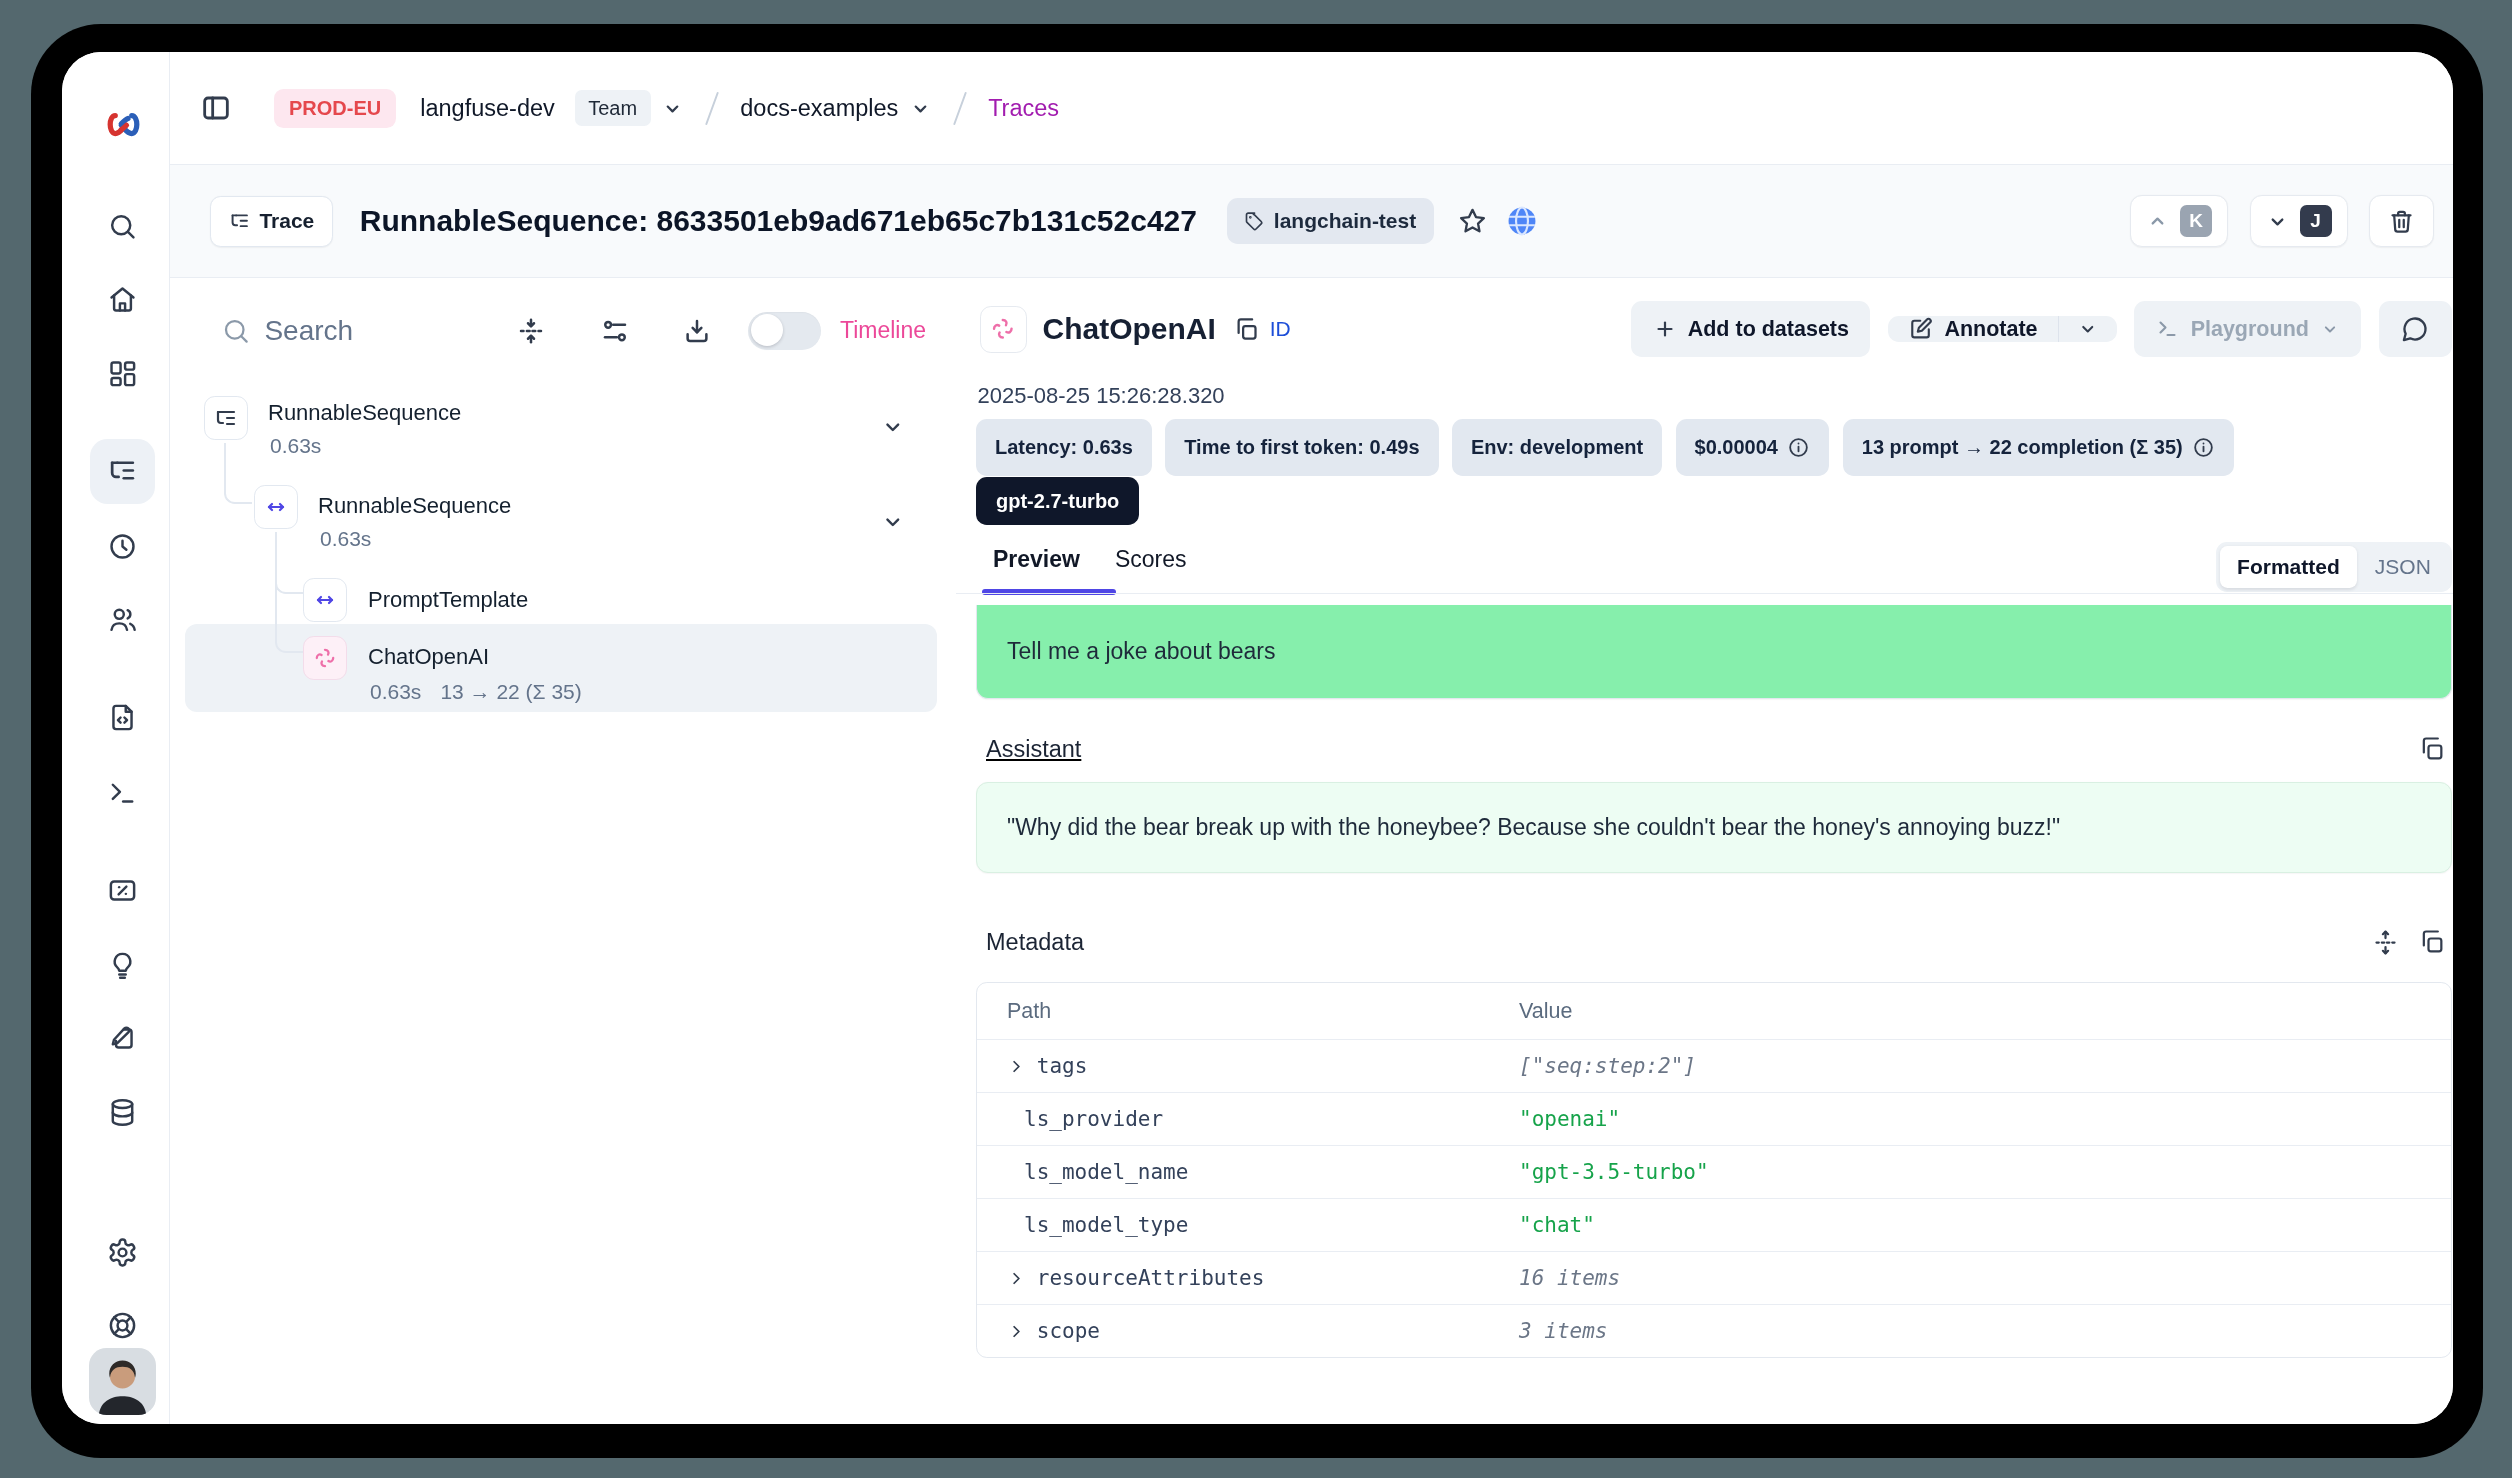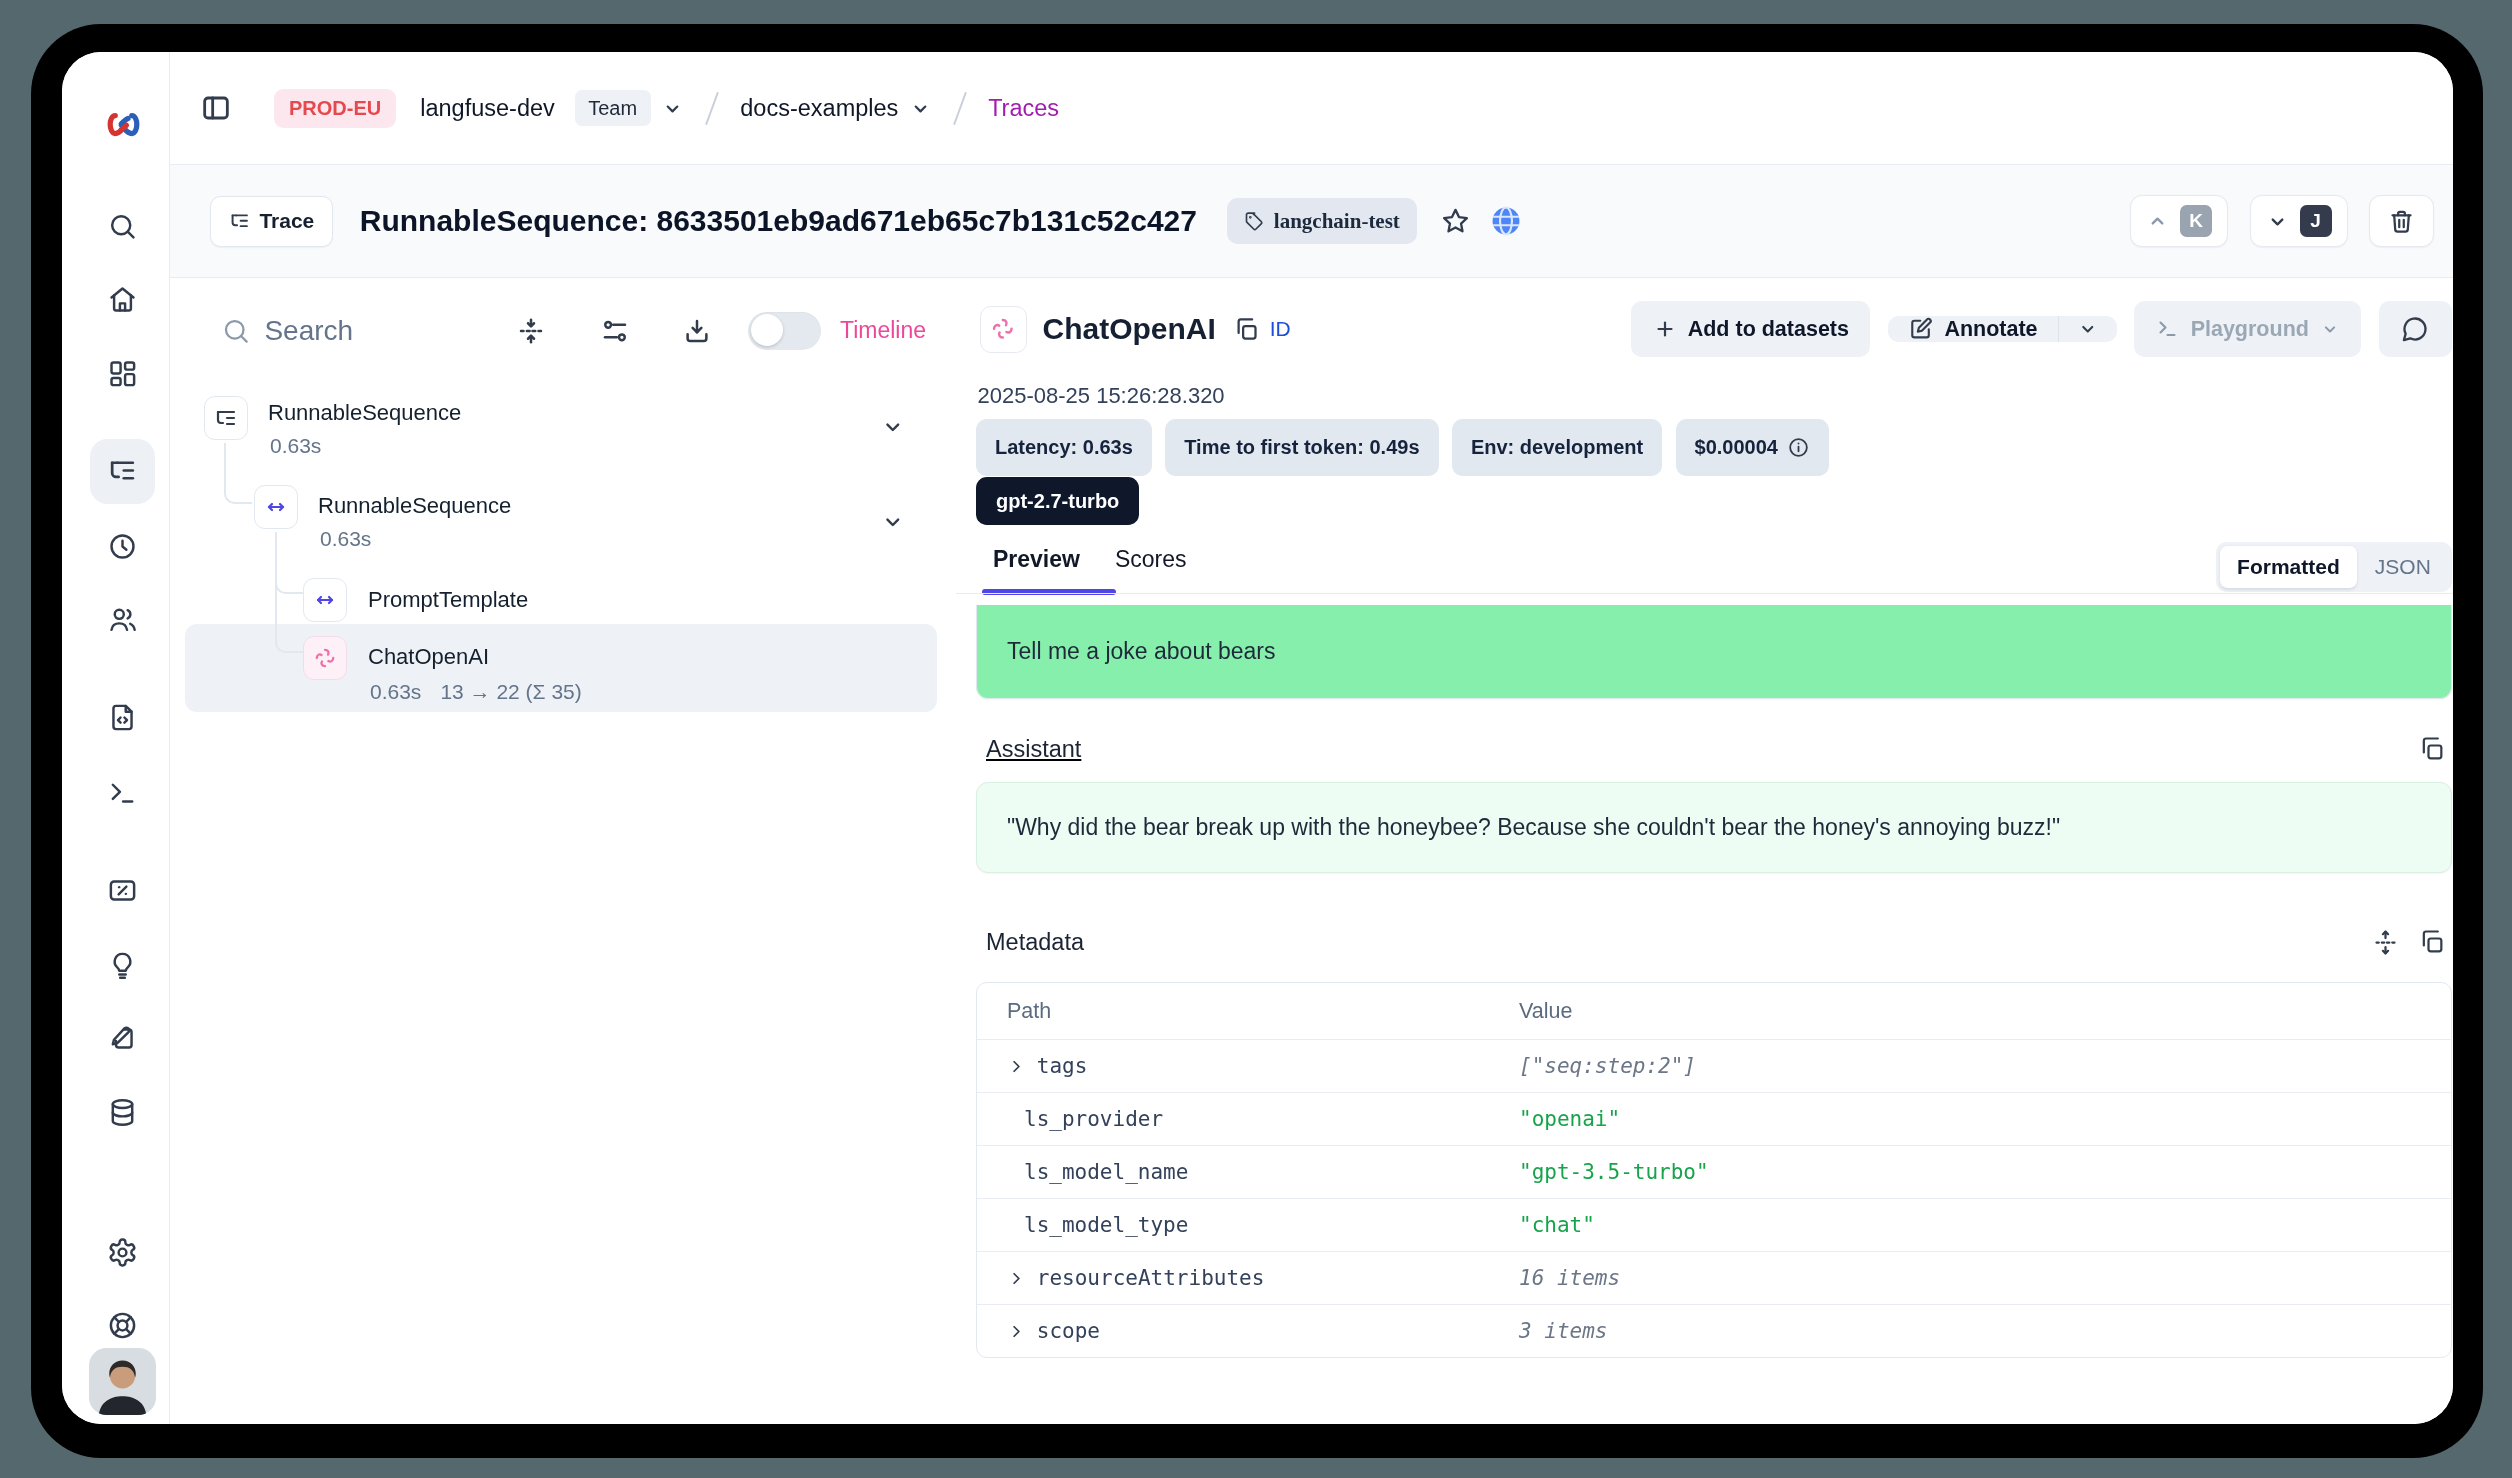--- a/index.html
+++ b/index.html
@@ -28,21 +28,21 @@
   .org-name { font-size:23.5px; color:#101828; margin-left:24px; }
   .badge-team { display:inline-flex; align-items:center; height:36px; padding:0 13.4px; border-radius:6.7px; background:#eef2f6; color:#1f2937; font-size:20px; margin-left:20px; }
   .crumb-sep { width:2px; height:35px; background:#c7d0db; transform:rotate(20deg); margin:0 27px; border-radius:1.3px; }
   .crumb { font-size:23.5px; color:#101828; }
   .crumb.muted { color:#a21caf; }
 
   
   .tracebar { position:absolute; left:108px; top:113px; right:0; height:113px; background:#f8fafc; border-bottom:1.3px solid #e9edf3; display:flex; align-items:center; padding:0 19px 0 40px; }
   .badge-type { display:inline-flex; align-items:center; gap:9.4px; height:51px; padding:0 17.5px; border-radius:10.8px; background:#fff; border:1.3px solid #e2e8f0; font-size:21px; font-weight:700; color:#16202f; box-shadow:0 0.7px 1.3px rgba(2,6,23,.05); }
   .trace-title { font-size:30px; font-weight:700; color:#0c1527; margin-left:27px; }
-  .badge-tag { display:inline-flex; align-items:center; gap:9.4px; height:46px; padding:0 17.5px; border-radius:10.8px; background:#e3e8f0; font-size:21px; font-weight:700; color:#1d2a3d; margin-left:30px;font-family:Liberation Serif, serif; }
+  .badge-tag { display:inline-flex; align-items:center; gap:9.4px; height:46px; padding:0 17.5px; border-radius:10.8px; background:#e3e8f0; font-size:21px; font-weight:700; color:#1d2a3d; margin-left:30px; }
   .iconbtn-plain { background:none; border:none; margin-left:23px; cursor:pointer; }
   .navbtn { display:inline-flex; align-items:center; justify-content:center; gap:10.8px; height:52px; padding:0 15px; background:#fff; border:1.3px solid #e6eaf0; border-radius:12px; box-shadow:0 0.7px 1.3px rgba(2,6,23,.05); }
   .kbd { display:inline-flex; align-items:center; justify-content:center; width:32px; height:32px; border-radius:6.7px; color:#fff; font-size:19px; font-weight:700; }
   .kbd-gray { background:#9aa4b1; }
   .kbd-dark { background:#333b4d; }
 
   
   .tree-panel { position:absolute; left:108px; top:226px; width:787px; bottom:0; border-right:1.3px solid #e9edf3; background:#fff; }
   .tree-toolbar { position:absolute; left:0; top:19px; width:100%; height:67px; display:flex; align-items:center; padding:0 30px 0 51px; }
   .search-input { border:none; outline:none; background:transparent; font-size:28px; color:#be185d; width:195px; margin-left:13.4px; font-family:"Liberation Sans",sans-serif; }
@@ -505,20 +505,28 @@
         <span class="pill">Time to first token: 0.49s</span>
         <span class="pill">Env: development</span>
         <span class="pill">
           <span>$0.00004</span>
           <svg width="23" height="23" viewBox="0 0 24 24" class="ic" style="stroke-width:1.9">
               <circle cx="12" cy="12" r="8.7"></circle>
               <path d="M12 11.2V16"></path>
               <path d="M12 7.8h.01"></path>
             </svg>
         </span>
+        <span class="pill">
+          <span>13 prompt → 22 completion (Σ 35)</span>
+          <svg width="23" height="23" viewBox="0 0 24 24" class="ic" style="stroke-width:1.9">
+              <circle cx="12" cy="12" r="8.7"></circle>
+              <path d="M12 11.2V16"></path>
+              <path d="M12 7.8h.01"></path>
+            </svg>
+        </span>
       </div>
       <span class="pill-dark">gpt-2.7-turbo</span>
 
       <div class="tabs">
         <span class="tab active">Preview</span>
         <span class="tab">Scores</span>
       </div>
       <div class="tab-underline"></div>
       <div class="segctl">
         <span class="segchip on">Formatted</span>

